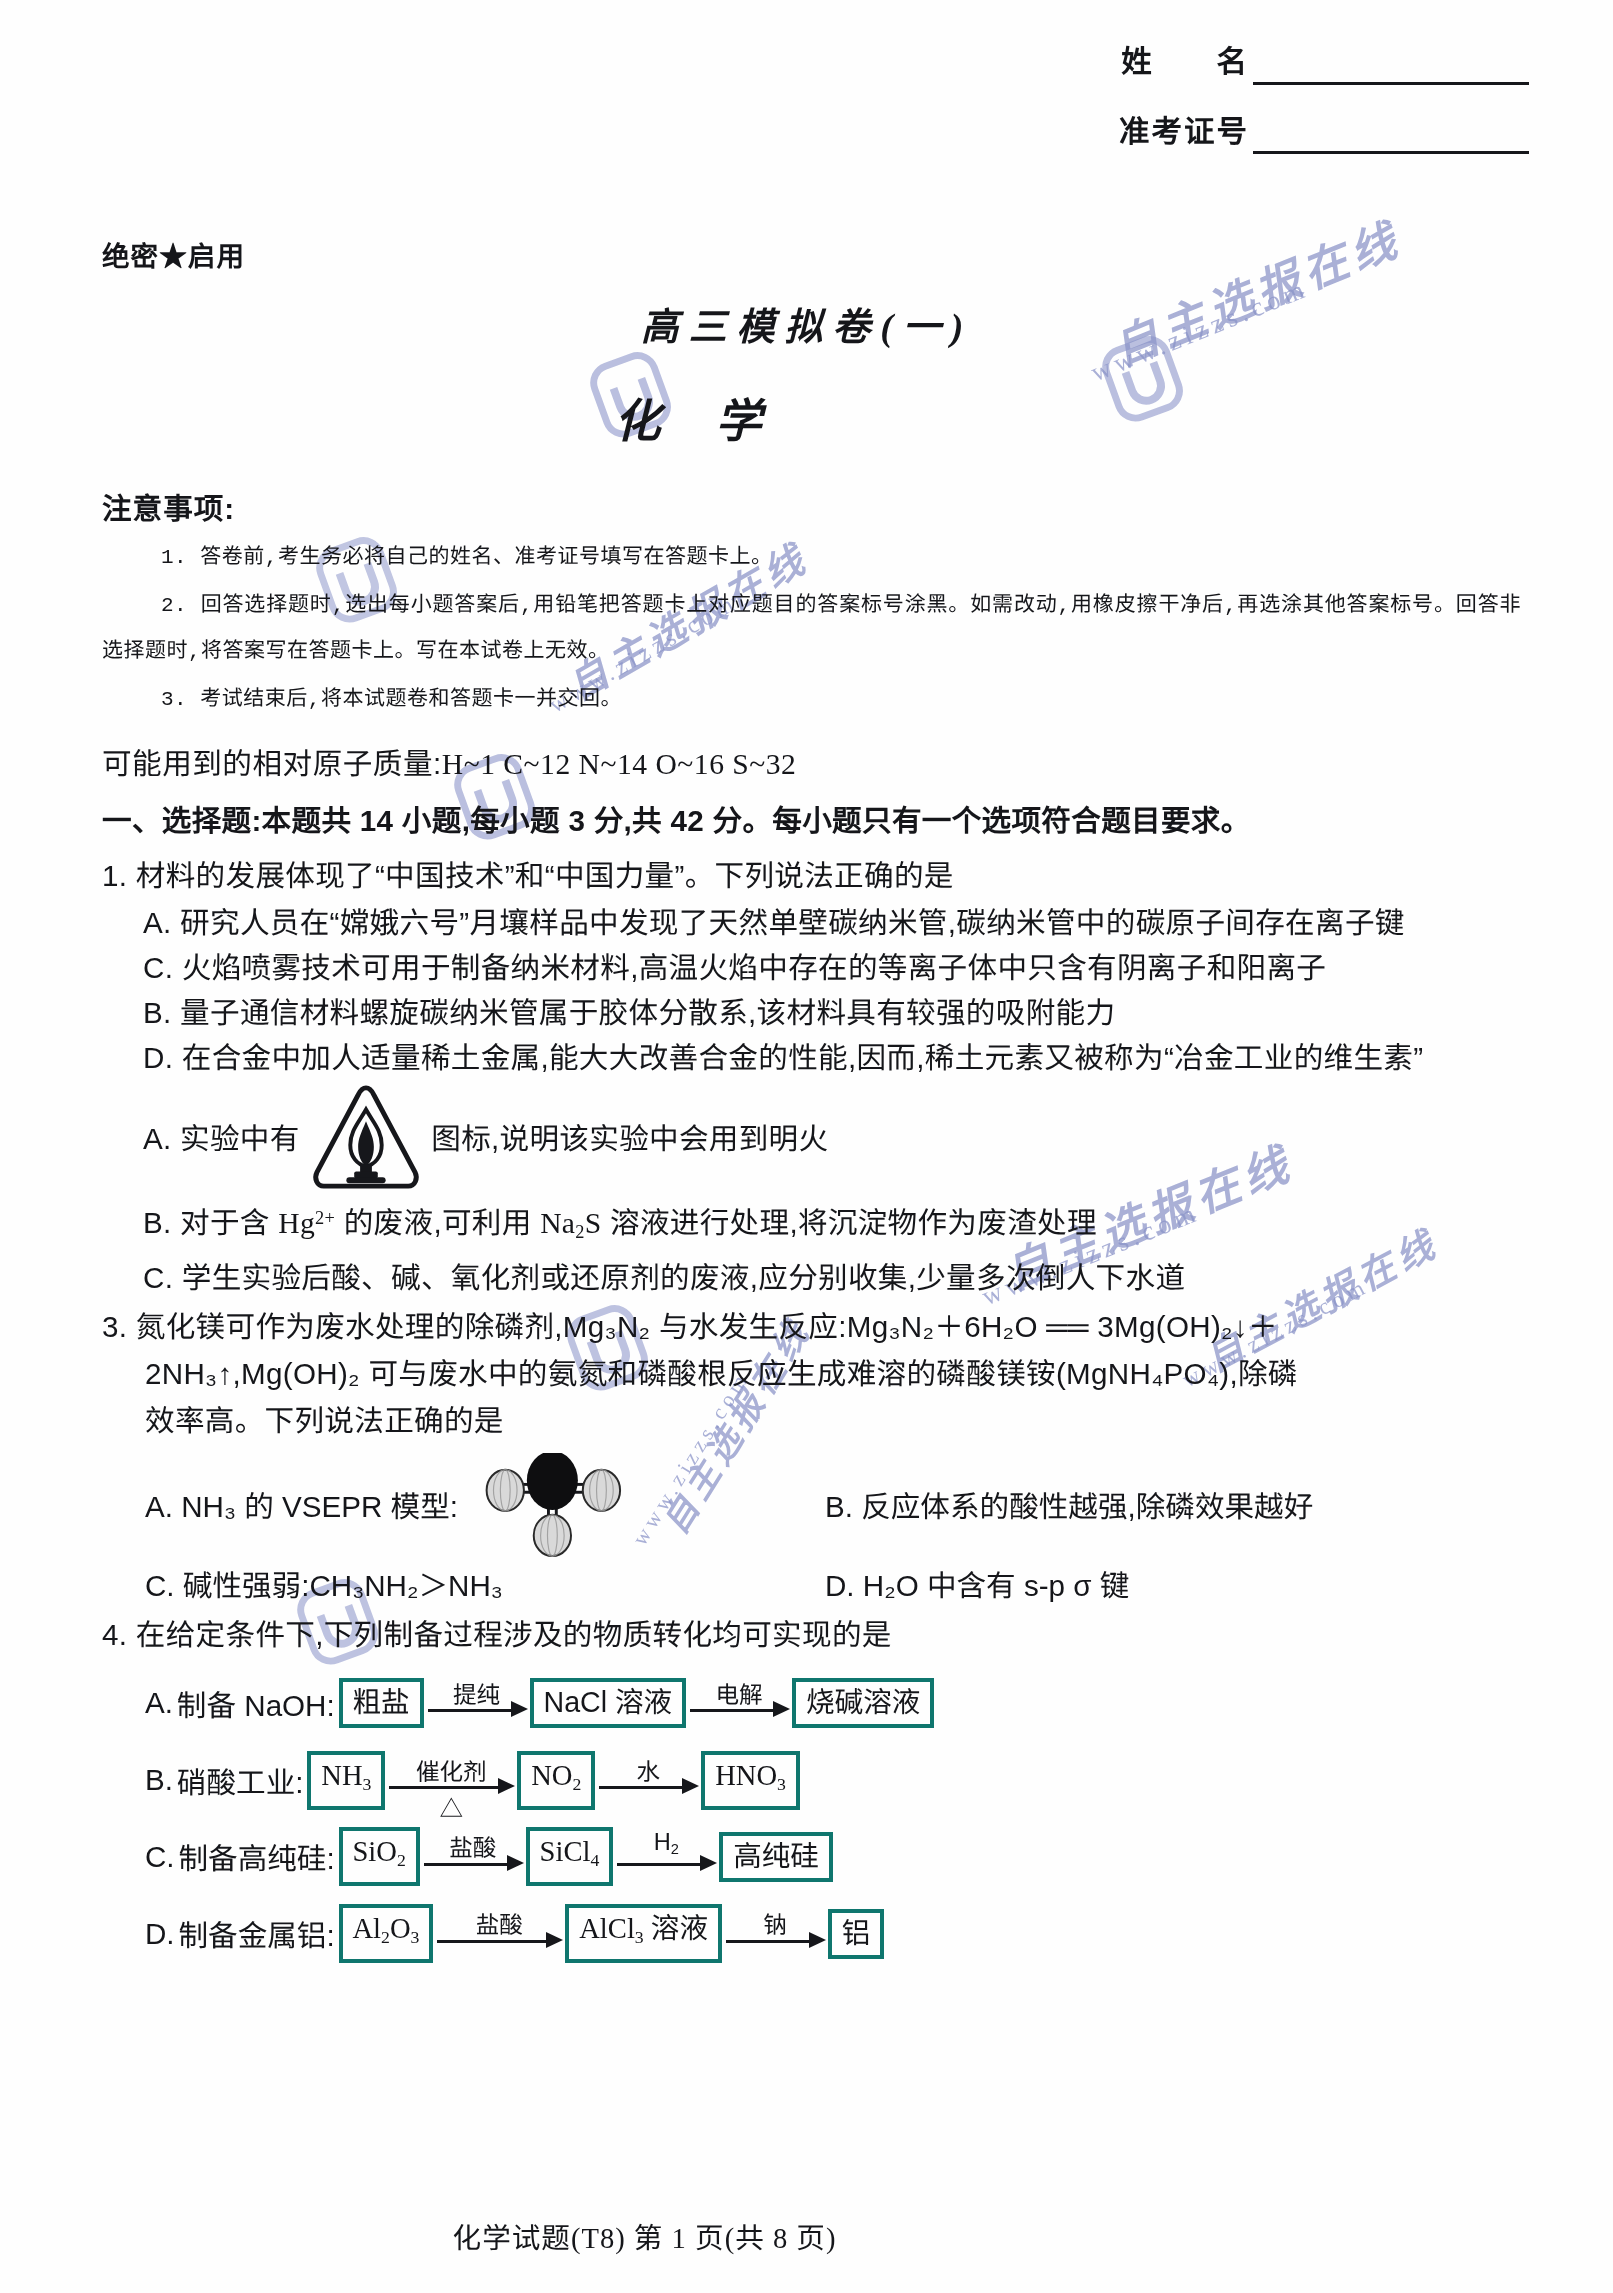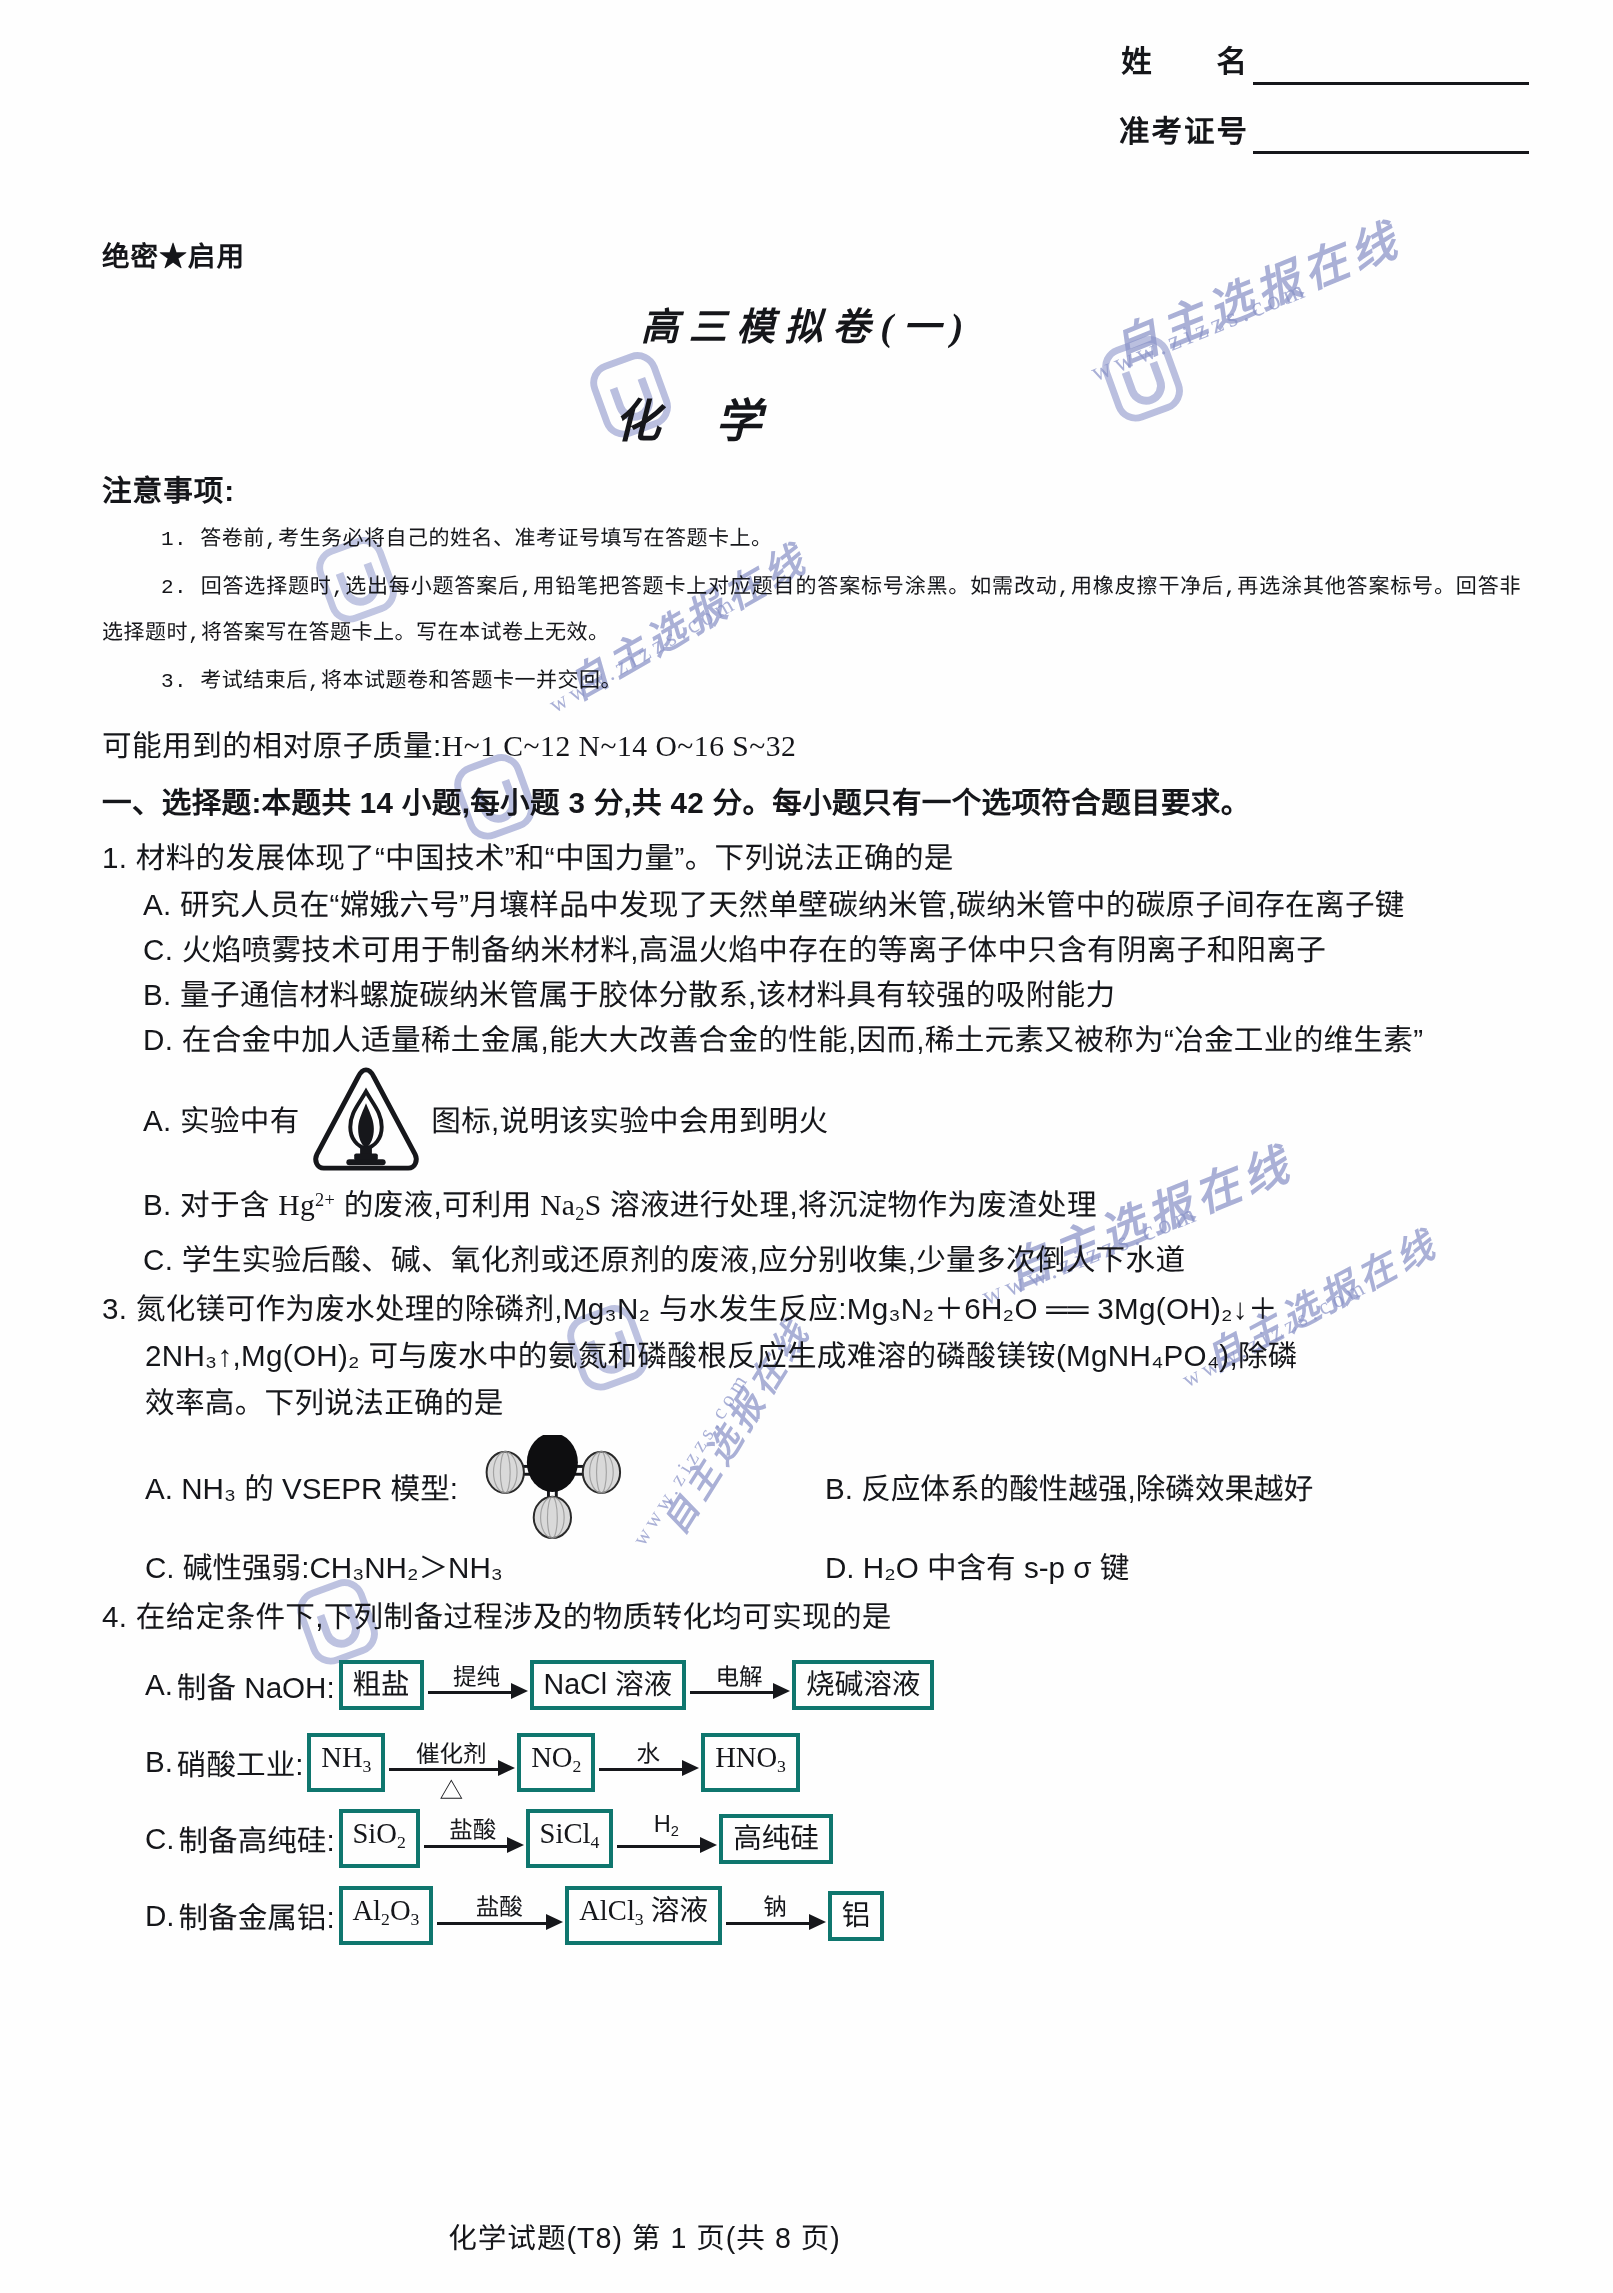--- a/index.html
+++ b/index.html
@@ -117,21 +117,21 @@
     letter-spacing: 21.7px;
     text-indent: 21.7px;
     font-family: "Liberation Serif", serif;
     z-index: 5;
   }
 
   
   .content {
     position: absolute;
     left: 102px;
-    top: 467px;
+    top: 485px;
     width: 1419px;
     z-index: 5;
   }
   .notice-head {
     font-size: 29.6px;
     font-weight: 700;
     font-family: "Liberation Sans", sans-serif;
     letter-spacing: 1px;
     margin-bottom: 6.9px;
   }
@@ -267,21 +267,21 @@
   .arrow.wide { width: 128px; }
 
   
   .footer {
     position: absolute;
     bottom: 37px;
     left: 0;
     width: 1289px;
     text-align: center;
     font-size: 28.6px;
-    font-family: Liberation Sans, sans-serif;
+    font-family: Liberation Serif, serif;
     letter-spacing: 1px;
     z-index: 5;
   }
 </style>
 </head>
 <body>
 
 <div id="page">
 
   <div class="wm wm-cn" style="left:1103px; top:258px; transform:rotate(-22deg);">自主选报在线</div>

